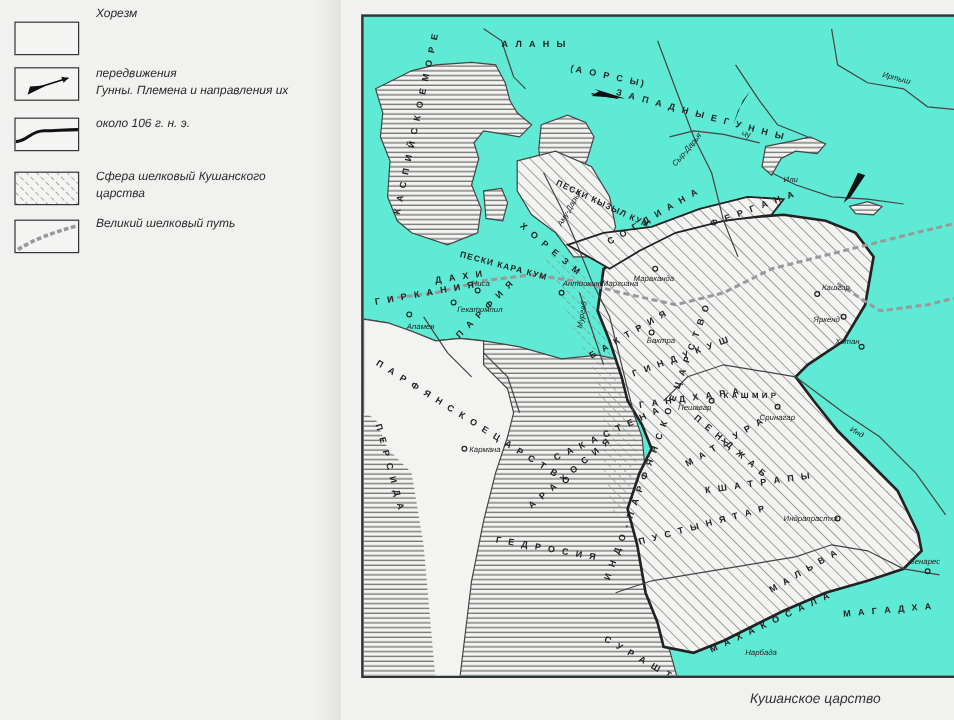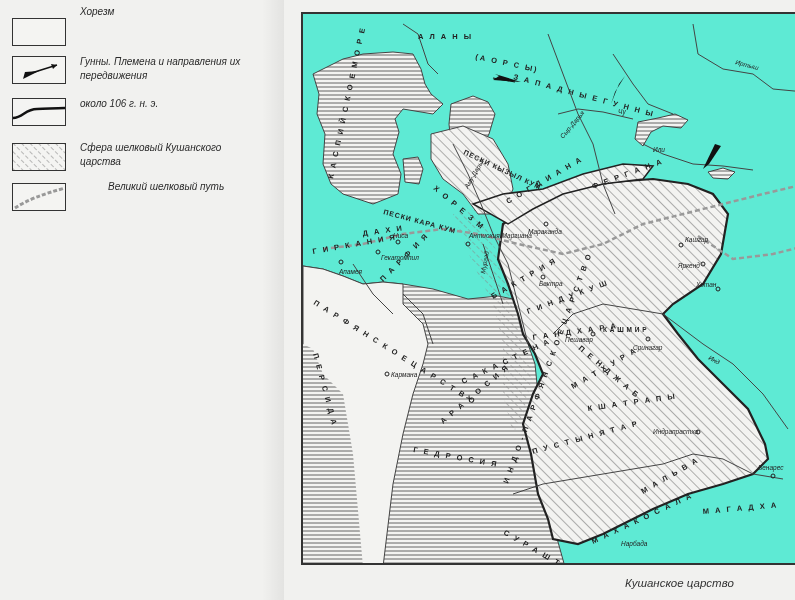--- a/index.html
+++ b/index.html
@@ -29,22 +29,22 @@
 
   <div class="leg-item" style="top:0;">
     <div class="leg-box" style="top:56px;">
       <svg width="52" height="26" viewBox="0 0 52 26">
         <path d="M12 18 L44 8" stroke="#111" stroke-width="1.5"></path>
         <path d="M12 15 L26 14 L10 22 Z" fill="#111"></path>
         <path d="M44 8 L38 7 L40 12 Z" fill="#111"></path>
       </svg>
     </div>
     <div class="leg-text" style="top:55px;">
+      <div>передвижения</div>
       <div>Гунны. Племена и направления их</div>
-      <div>передвижения</div>
     </div>
   </div>
 
   <div class="leg-item" style="top:0;">
     <div class="leg-box" style="top:98px;">
       <svg width="52" height="26" viewBox="0 0 52 26">
         <path d="M0 19 C10 19 12 10 24 10 C34 10 40 9 52 9" stroke="#111" stroke-width="2.6" fill="none"></path>
       </svg>
     </div>
     <div class="leg-text" style="top:97px;">
@@ -68,21 +68,21 @@
       <div>царства</div>
     </div>
   </div>
 
   <div class="leg-item" style="top:0;">
     <div class="leg-box" style="top:183px;">
       <svg width="52" height="26" viewBox="0 0 52 26">
         <path d="M2 24 C14 16 30 10 52 4" stroke="#999" stroke-width="3" stroke-dasharray="4,2" fill="none"></path>
       </svg>
     </div>
-    <div class="leg-text" style="top:180px;margin-left:28px;">Великий шелковый путь</div>
+    <div class="leg-text" style="top:180px;">Великий шелковый путь</div>
   </div>
 </div>
 
 <div class="map-frame">
   <svg width="502" height="553" viewBox="0 0 502 553">
     <defs>
       <pattern id="water" width="4" height="4" patternUnits="userSpaceOnUse">
         <rect width="4" height="4" fill="#f3f3f1"></rect>
         <line x1="0" y1="1" x2="4" y2="1" stroke="#555" stroke-width="0.9"></line>
       </pattern>

